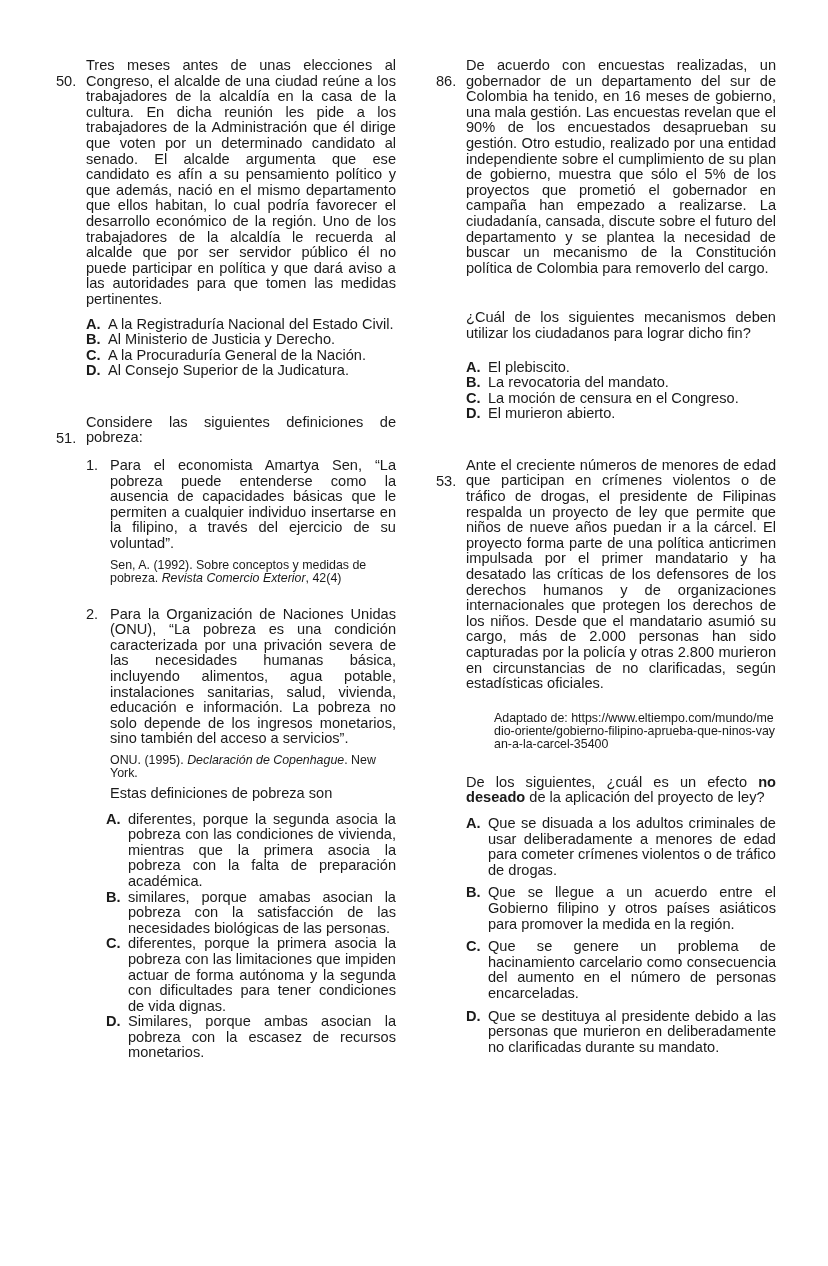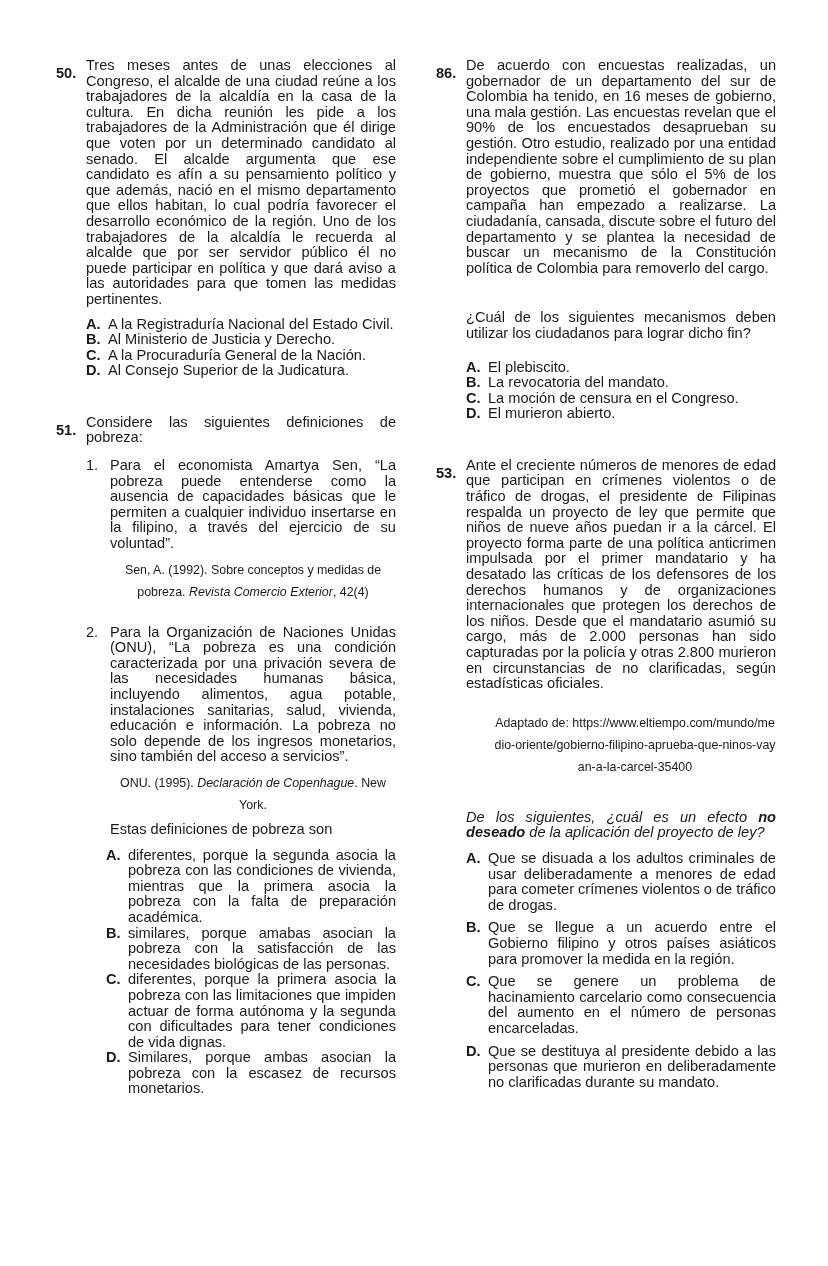--- a/index.html
+++ b/index.html
@@ -5,29 +5,29 @@
     html, body { margin: 0; padding: 0; background: #ffffff; }
     body {
       width: 828px; height: 1266px; position: relative; overflow: hidden;
       font-family: "Liberation Sans", sans-serif; color: #1a1a1a;
       font-size: 14.6px; line-height: 15.6px;
     }
     .col { position: absolute; top: 58px; width: 340px; }
     .col-left { left: 56px; }
     .col-right { left: 436px; }
     .q { position: relative; padding-left: 30px; }
-    .qnum { position: absolute; left: 0; top: 8px; font-weight: bold; }
+    .qnum { position: absolute; left: 0; top: 16px; font-weight: normal; }
     .just { text-align: justify; }
     p { margin: 0; }
     .stem { margin-top: 8px; }
     .opts { margin-top: 8px; }
     .opt { position: relative; padding-left: 22px; text-align: justify; }
     .opt .ol { position: absolute; left: 0; top: 0; font-weight: bold; }
     .opts.spaced .opt { margin-bottom: 7px; }
-    .ref { text-align: center; font-size: 12.4px; line-height: 22px; margin-top: 7px; }
+    .ref { text-align: left; font-size: 12.4px; line-height: 13px; margin-top: 7px; }
     .ref i { font-style: italic; }
     .def { position: relative; padding-left: 24px; margin-top: 12px; }
     .def .dn { position: absolute; left: 0; top: 0; }
     b { font-weight: bold; }
   </style>
 </head>
 <body>
 
 <div class="col col-left">
 
@@ -79,21 +79,21 @@
       <div class="opt"><span class="ol">B.</span><span>La revocatoria del mandato.</span></div>
       <div class="opt"><span class="ol">C.</span><span>La moción de censura en el Congreso.</span></div>
       <div class="opt"><span class="ol">D.</span><span>El murieron abierto.</span></div>
     </div>
   </section>
 
   <section class="q" style="margin-top:36px;">
     <span class="qnum">53.</span>
     <p class="just">Ante el creciente números de menores de edad que participan en crímenes violentos o de tráfico de drogas, el presidente de Filipinas respalda un proyecto de ley que permite que niños de nueve años puedan ir a la cárcel. El proyecto forma parte de una política anticrimen impulsada por el primer mandatario y ha desatado las críticas de los defensores de los derechos humanos y de organizaciones internacionales que protegen los derechos de los niños. Desde que el mandatario asumió su cargo, más de 2.000 personas han sido capturadas por la policía y otras 2.800 murieron en circunstancias de no clarificadas, según estadísticas oficiales.</p>
     <p class="ref" style="margin-top:20px; word-break: break-all; margin-left: 28px;">Adaptado de: https://www.eltiempo.com/mundo/medio-oriente/gobierno-filipino-aprueba-que-ninos-vayan-a-la-carcel-35400</p>
-    <p class="just stem" style="margin-top:32px;font-style:italic;"><span>De los siguientes, ¿cuál es un efecto </span><b>no deseado</b><span> de la aplicación del  proyecto de ley?</span></p>
+    <p class="just stem" style="margin-top:24px;"><span>De los siguientes, ¿cuál es un efecto </span><b>no deseado</b><span> de la aplicación del  proyecto de ley?</span></p>
     <div class="opts spaced" style="margin-top:10px;">
       <div class="opt"><span class="ol">A.</span><span>Que se disuada  a los adultos criminales de usar deliberadamente a menores de edad para cometer crímenes violentos o de tráfico de drogas.</span></div>
       <div class="opt"><span class="ol">B.</span><span>Que se llegue a un acuerdo entre el Gobierno filipino y otros países asiáticos para promover la medida en la región.</span></div>
       <div class="opt"><span class="ol">C.</span><span>Que se genere un problema de hacinamiento carcelario como consecuencia del aumento en el número de personas encarceladas.</span></div>
       <div class="opt"><span class="ol">D.</span><span>Que se destituya al presidente debido a las personas que murieron en deliberadamente no clarificadas durante su mandato.</span></div>
     </div>
   </section>
 </div>
 
 </body></html>

